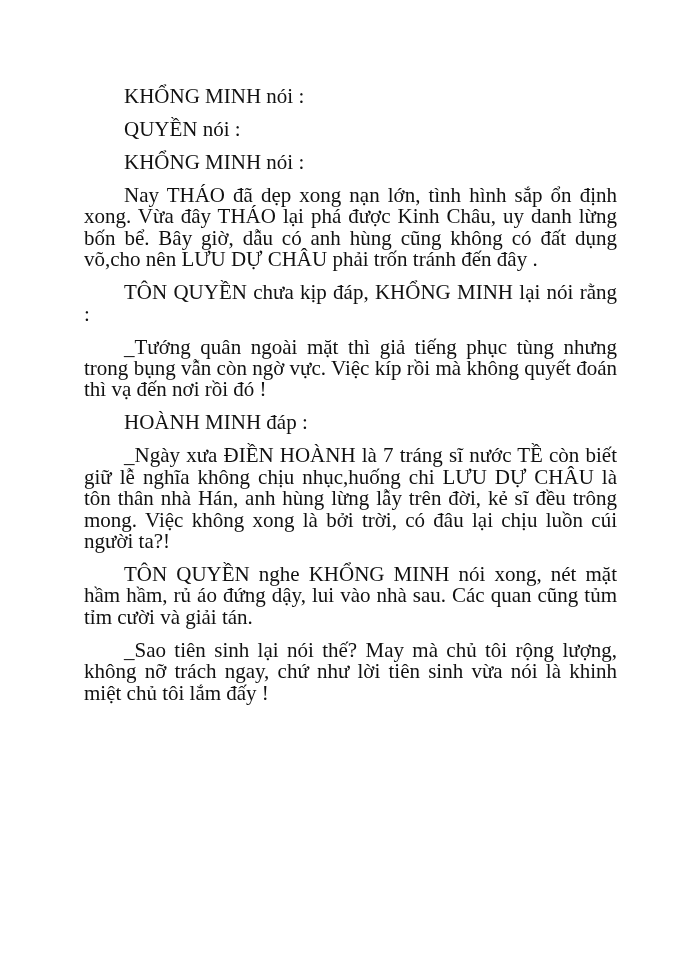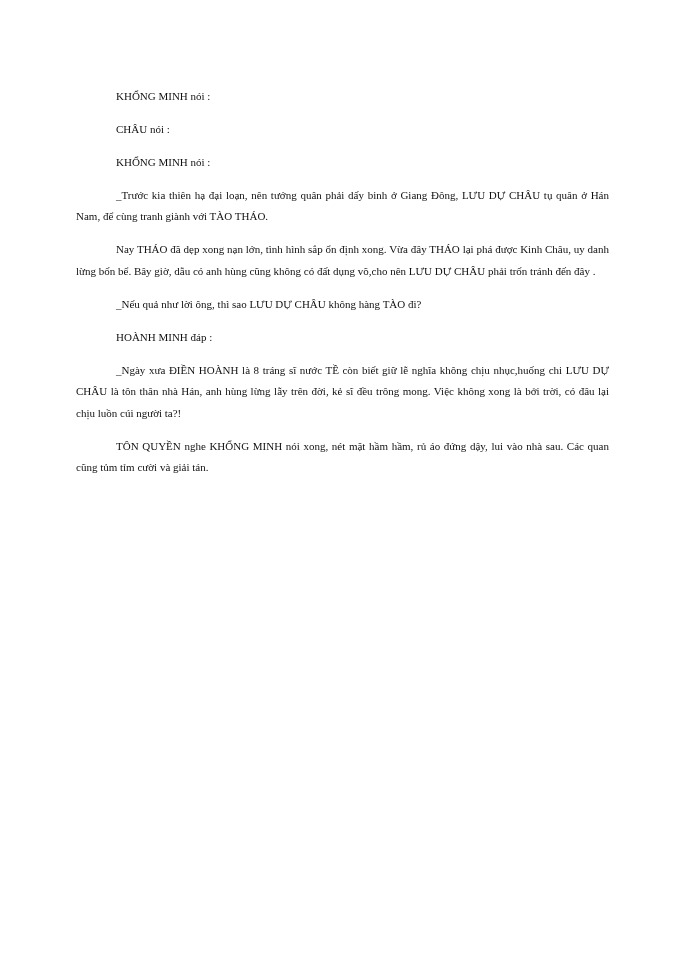--- a/index.html
+++ b/index.html
@@ -1,38 +1,39 @@
 <!DOCTYPE html>
 <html><head>
 <meta charset="utf-8">
 <style>
   html, body { margin: 0; padding: 0; background: #ffffff; }
   body { width: 700px; height: 960px; position: relative; overflow: hidden; }
   .page {
     position: absolute;
-    left: 76px;
+    left: 84px;
     top: 86px;
     width: 533px;
     font-family: "Liberation Serif", "DejaVu Serif", serif;
-    font-size: 11px;
+    font-size: 21px;
     line-height: 21.4px;
     color: #111111;
   }
   .para {
     margin: 0 0 11.6px 0;
     text-indent: 40px;
     text-align: justify;
   }
 </style>
 </head>
 <body>
 
 <div class="page">
   <p class="para">KHỔNG MINH nói :</p>
-  <p class="para">CHÂU nói :</p>
+  <p class="para">QUYỀN nói :</p>
   <p class="para">KHỔNG MINH nói :</p>
-  <p class="para">_Trước kia thiên hạ đại loạn, nên tướng quân phải dấy binh ở Giang Đông, LƯU DỰ CHÂU tụ quân ở Hán Nam, để cùng tranh giành với TÀO THÁO.</p>
   <p class="para">Nay THÁO đã dẹp xong nạn lớn, tình hình sắp ổn định xong. Vừa đây THÁO lại phá được Kinh Châu, uy danh lừng bốn bể. Bây giờ, dẫu có anh hùng cũng không có đất dụng võ,cho nên LƯU DỰ CHÂU phải trốn tránh đến đây .</p>
-  <p class="para">_Nếu quả như lời ông, thì sao LƯU DỰ CHÂU không hàng TÀO đi?</p>
+  <p class="para">TÔN QUYỀN chưa kịp đáp, KHỔNG MINH lại nói rằng :</p>
+  <p class="para">_Tướng quân ngoài mặt thì giả tiếng phục tùng nhưng trong bụng vẫn còn ngờ vực. Việc kíp rồi mà không quyết đoán thì vạ đến nơi rồi đó !</p>
   <p class="para">HOÀNH MINH đáp :</p>
-  <p class="para">_Ngày xưa ĐIỀN HOÀNH là 8 tráng sĩ nước TỀ còn biết giữ lễ nghĩa không chịu nhục,huống chi LƯU DỰ CHÂU là tôn thân nhà Hán, anh hùng lừng lẫy trên đời, kẻ sĩ đều trông mong. Việc không xong là bởi trời, có đâu lại chịu luồn cúi người ta?!</p>
+  <p class="para">_Ngày xưa ĐIỀN HOÀNH là 7 tráng sĩ nước TỀ còn biết giữ lễ nghĩa không chịu nhục,huống chi LƯU DỰ CHÂU là tôn thân nhà Hán, anh hùng lừng lẫy trên đời, kẻ sĩ đều trông mong. Việc không xong là bởi trời, có đâu lại chịu luồn cúi người ta?!</p>
   <p class="para">TÔN QUYỀN nghe KHỔNG MINH nói xong, nét mặt hầm hầm, rủ áo đứng dậy, lui vào nhà sau. Các quan cũng tủm tỉm cười và giải tán.</p>
+  <p class="para">_Sao tiên sinh lại nói thế? May mà chủ tôi rộng lượng, không nỡ trách ngay, chứ như lời tiên sinh vừa nói là khinh miệt chủ tôi lắm đấy !</p>
 </div>
 
 </body></html>

